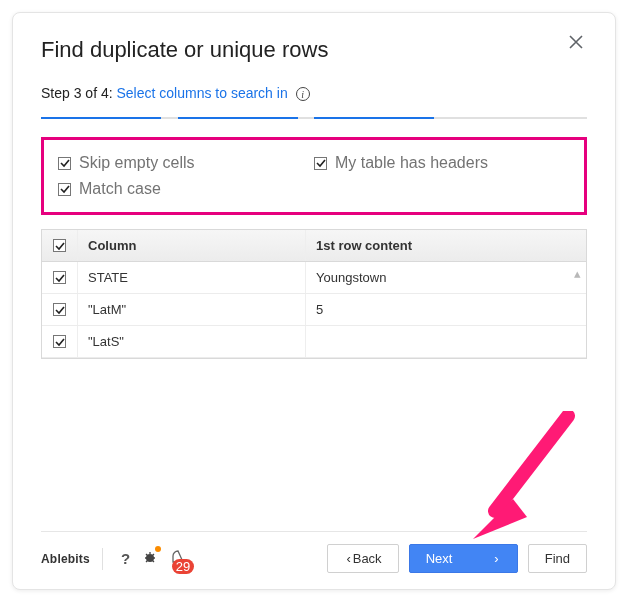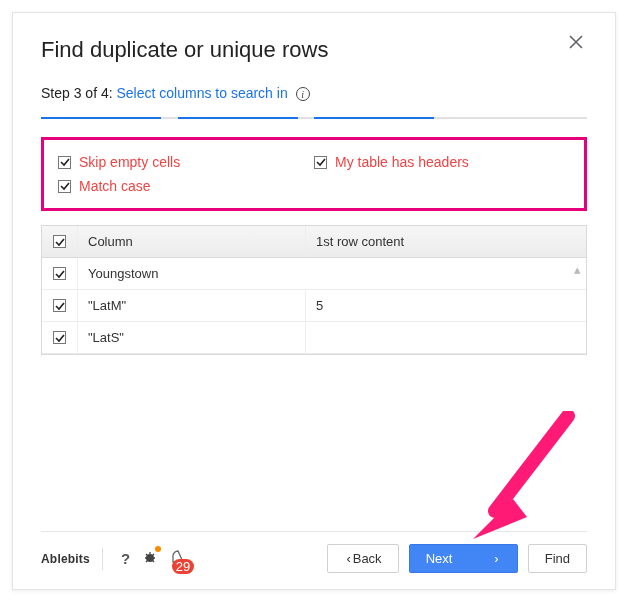--- a/index.html
+++ b/index.html
@@ -9,21 +9,21 @@
     font-family: Arial, "Helvetica Neue", sans-serif;
     background: #fff;
     width: 630px;
     height: 605px;
     position: relative;
   }
   .dialog {
     width: 604px;
     height: 578px;
     border: 1px solid #e4e4e4;
-    border-radius: 0;
+    border-radius: 8px;
     box-shadow: 0 1px 4px rgba(0,0,0,0.08);
     background: #fff;
     padding: 20px 28px 16px 28px;
     position: relative;
     display: flex;
     flex-direction: column;
   }
   .dialog-title {
     font-family: "Helvetica Neue", Arial, sans-serif;
     font-size: 22px;
@@ -76,22 +76,22 @@
   }
   .options-box {
     border: 3px solid #e6007e;
     padding: 10px 14px 10px 14px;
     margin: 0 0 14px 0;
     display: flex;
     flex-wrap: wrap;
   }
   .opt {
     width: 50%;
-    font-size: 14px;
-    color: #ef4444;
+    font-size: 16px;
+    color: #737373;
     padding: 4px 0;
     display: flex;
     align-items: center;
   }
   .opt .cb {
     width: 13px; height: 13px;
     border: 1px solid #767676;
     margin-right: 8px;
     display: inline-flex;
     align-items: center;
@@ -100,21 +100,21 @@
   }
   .opt .cb svg { width: 10px; height: 10px; }
   .table {
     border: 1px solid #d9d9d9;
     font-size: 13px;
   }
   .thead {
     display: flex;
     background: linear-gradient(#f6f6f6, #ececec);
     border-bottom: 1px solid #d9d9d9;
-    font-weight: 400;
+    font-weight: 700;
     color: #333;
   }
   .trow {
     display: flex;
     border-bottom: 1px solid #ececec;
     color: #333;
     background: #fff;
   }
   .cell-cb {
     width: 36px;
@@ -281,20 +281,21 @@
     </div>
     <div id="rows">
         <div class="trow">
           <div class="cell-cb">
             <span class="cb-small">
               <svg viewBox="0 0 10 10">
                 <path d="M1 5 L4 8 L9 2" stroke="#222" stroke-width="1.6" fill="none"></path>
               </svg>
             </span>
           </div>
+          <div class="cell-col">STATE</div>
           <div class="cell-content">Youngstown<span class="scrollbar-hint" style="top: 4px;">▴</span></div>
         </div>
         <div class="trow">
           <div class="cell-cb">
             <span class="cb-small">
               <svg viewBox="0 0 10 10">
                 <path d="M1 5 L4 8 L9 2" stroke="#222" stroke-width="1.6" fill="none"></path>
               </svg>
             </span>
           </div>

